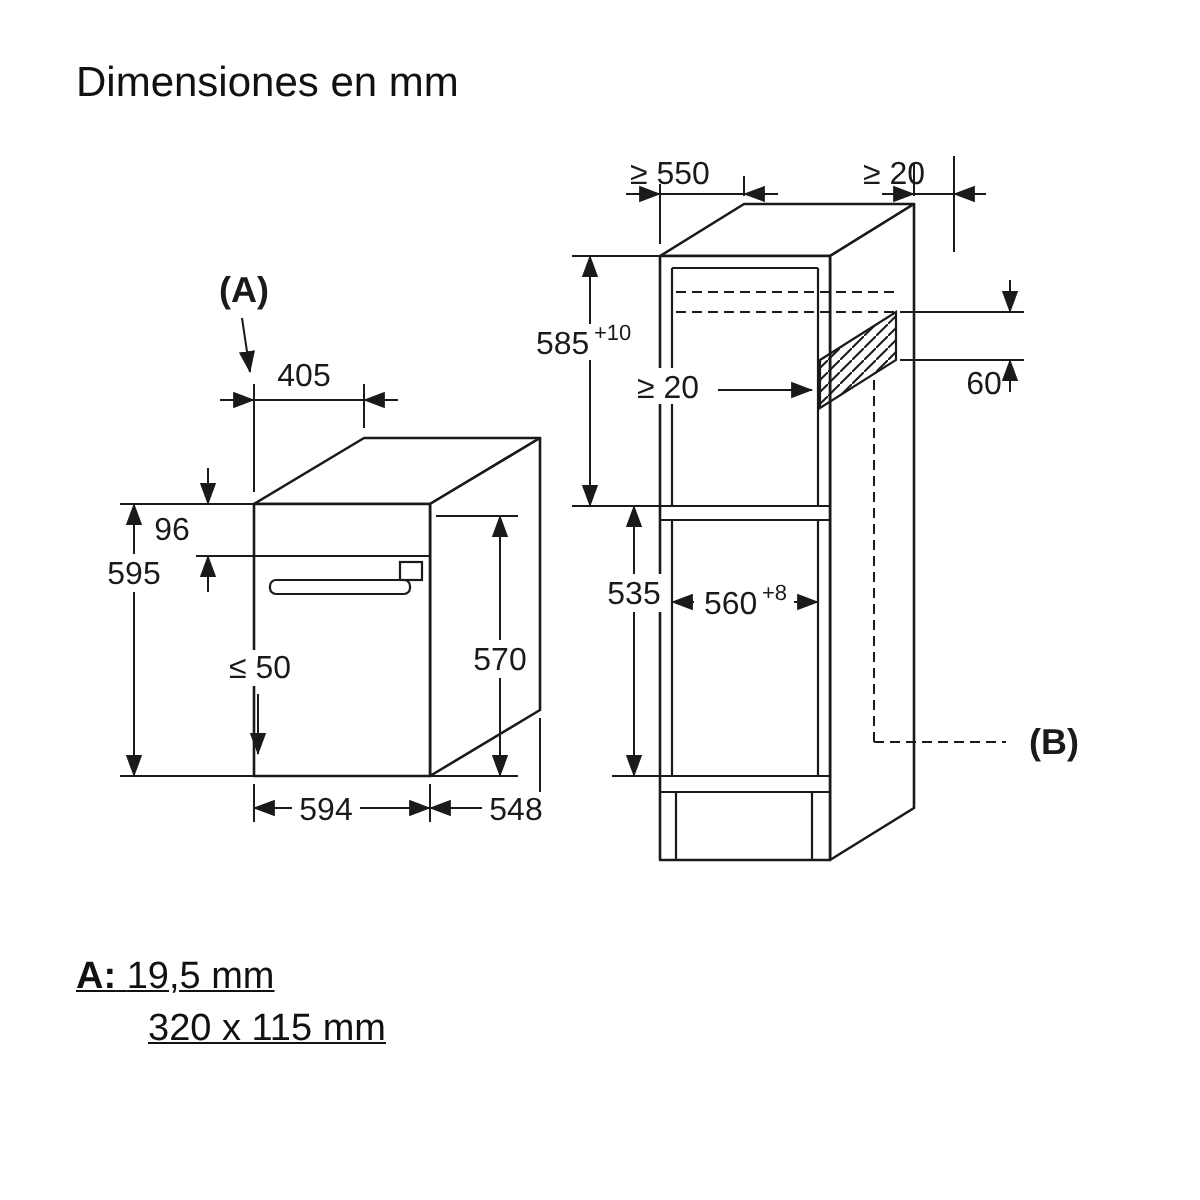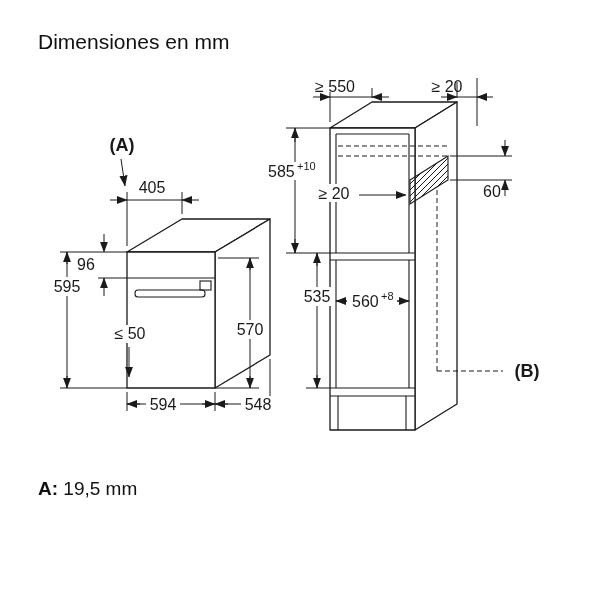--- a/index.html
+++ b/index.html
@@ -1,20 +1,20 @@
 <!DOCTYPE html>
 <html><head>
 <meta charset="utf-8">
 <style>
   html,body{margin:0;padding:0;background:#fff;}
   #stage{position:relative;width:600px;height:592px;background:#fff;overflow:hidden;
          font-family:"Liberation Sans", sans-serif;color:#111;}
   #stage svg{position:absolute;left:0;top:0;}
   .title{position:absolute;left:38px;top:30px;font-size:21px;color:#111;}
-  .legend{position:absolute;left:38px;top:476px;font-size:19px;line-height:26px;color:#111;}
+  .legend{position:absolute;left:38px;top:476px;font-size:19px;line-height:26px;color:#111;text-decoration:underline;}
   .legend .key{font-weight:bold;}
   .legend .indent{padding-left:36px;}
   text{font-family:"Liberation Sans", sans-serif;fill:#1a1a1a;}
   .dimtxt{font-size:16px;}
   .suptxt{font-size:11px;}
   .reftxt{font-size:18px;font-weight:bold;}
   .outline{fill:#fff;stroke:#1a1a1a;stroke-width:1.3;stroke-linejoin:round;}
   .inner{fill:none;stroke:#1a1a1a;stroke-width:1.1;}
   .dim{fill:none;stroke:#1a1a1a;stroke-width:1;}
   .dash{fill:none;stroke:#1a1a1a;stroke-width:1;stroke-dasharray:5 3;}
@@ -153,15 +153,18 @@
       <text class="dimtxt" x="352" y="307">560</text>
       <text class="suptxt" x="381" y="300">+8</text>
     </g>
   </svg>
 
   <div class="legend">
     <div>
       <span class="key">A:</span>
       <span>19,5 mm</span>
     </div>
+    <div class="indent">
+      <span>320 x 115 mm</span>
+    </div>
   </div>
 
 </div>
 
 </body></html>

